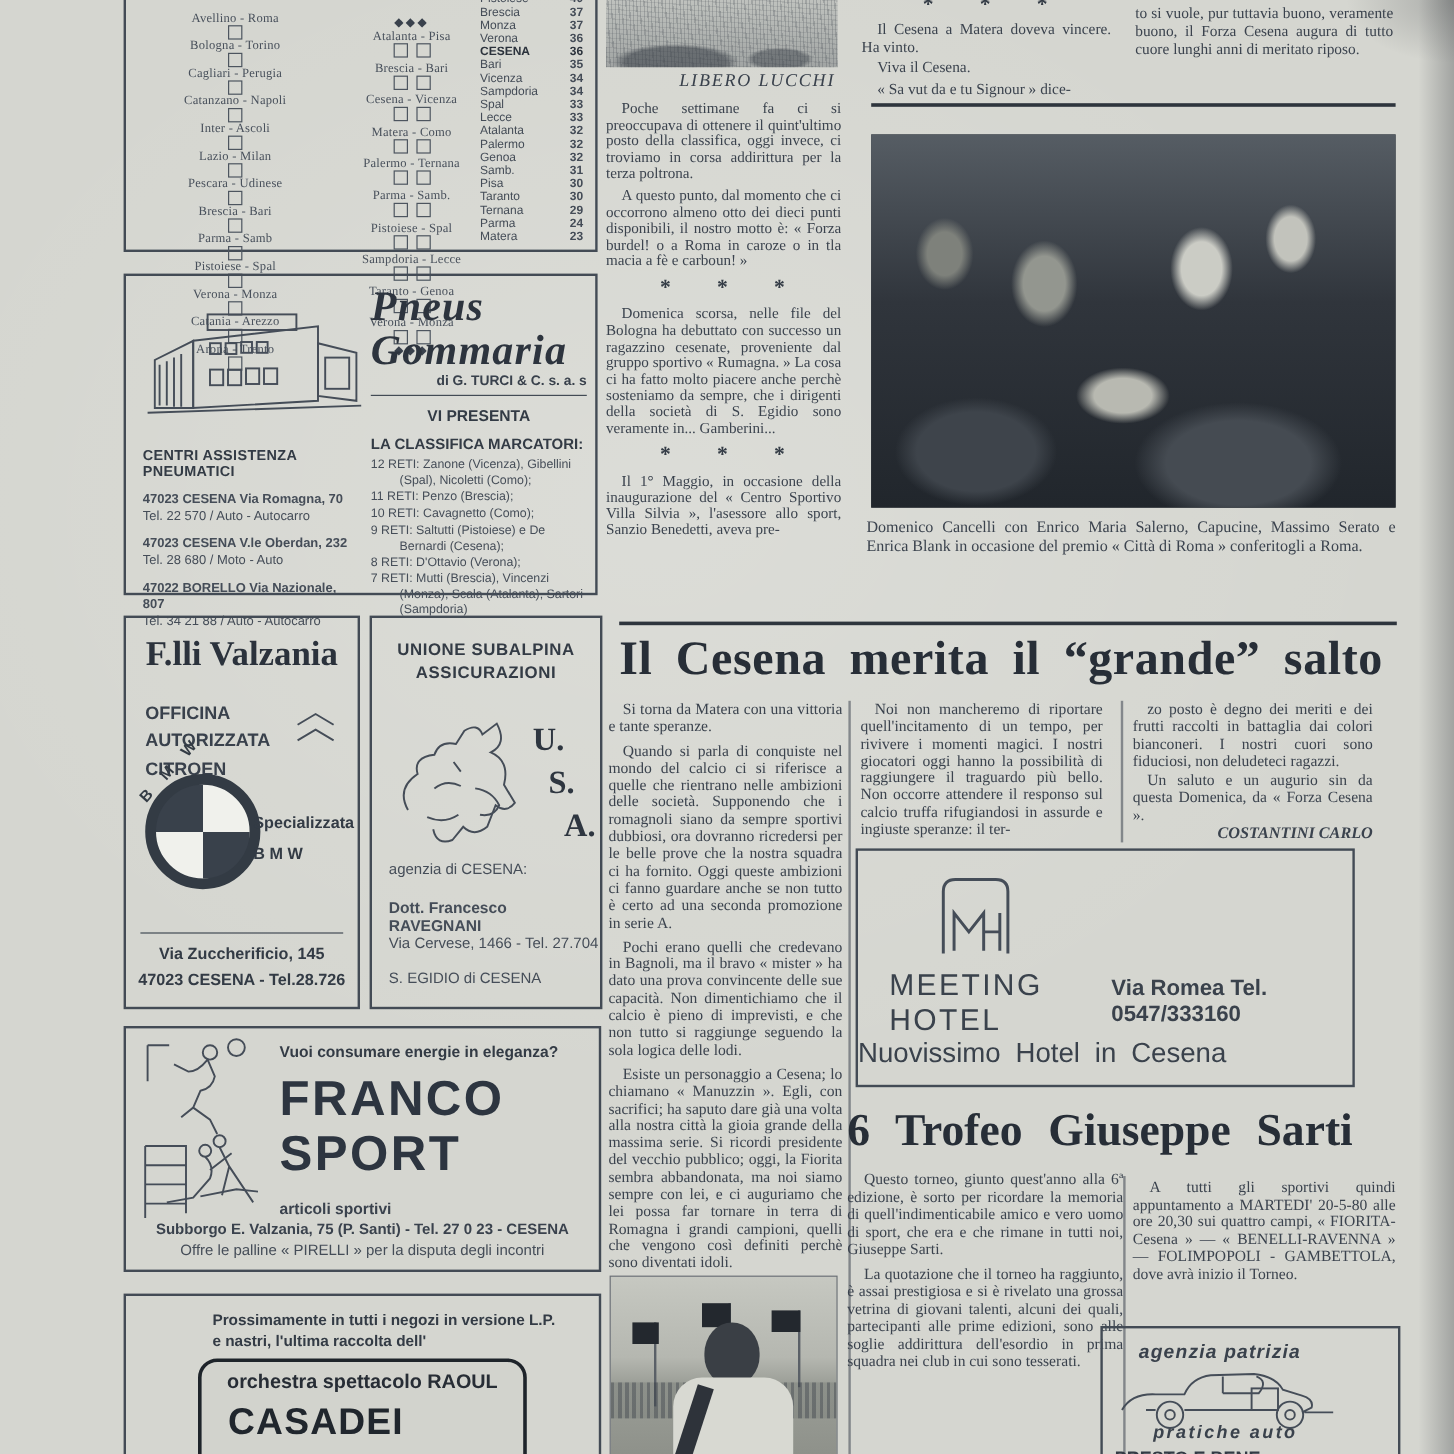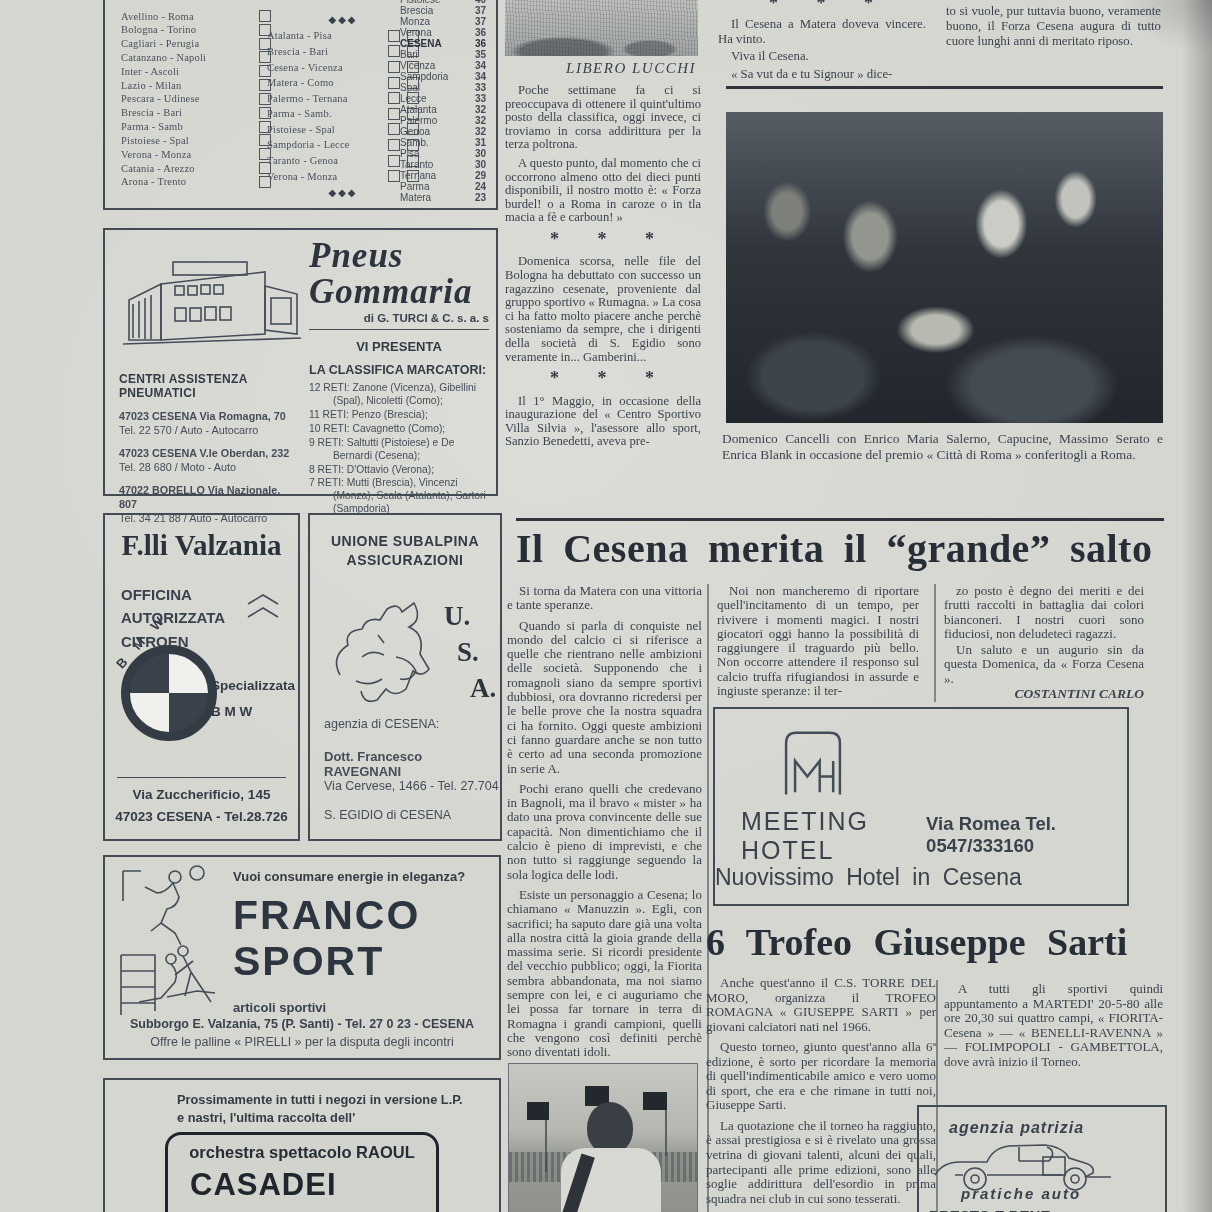--- a/index.html
+++ b/index.html
@@ -11,21 +11,21 @@
     background:linear-gradient(90deg,transparent,rgba(40,44,50,.30));pointer-events:none;}
   .page::before{content:"";position:absolute;right:0;top:0;width:140px;height:90px;
     background:radial-gradient(120px 70px at 100% 0%, rgba(40,44,50,.25), transparent 75%);pointer-events:none;z-index:5;}
   .abs{position:absolute;}
   .box{position:absolute;border:2px solid #434b55;}
   .jt{text-align:justify;}
 
   
   .fixtures{left:103px;top:-16px;width:391px;height:222px;}
   .fx-left{position:absolute;left:16px;top:24px;width:150px;height:178px;display:flex;flex-direction:column;justify-content:space-between;}
-  .fx-row{display:flex;justify-content:space-between;align-items:center;font-size:10.5px;letter-spacing:.2px;color:#49515c;}
+  .fx-row{display:flex;justify-content:space-between;align-items:center;font-size:10.5px;letter-spacing:.2px;color:#49515c;flex-direction:column;}
   .cb{width:10px;height:10px;border:1.5px solid #4d555f;flex:0 0 auto;}
   .fx-mid{position:absolute;left:162px;top:28px;width:152px;height:184px;display:flex;flex-direction:column;justify-content:space-between;}
   .fx-mid-list{display:flex;flex-direction:column;gap:3.6px;}
   .fx-mid .fx-row .cbs{display:flex;gap:7px;}
   .diamonds{text-align:center;font-size:10px;letter-spacing:2px;color:#39414c;}
   .fx-stand{position:absolute;left:295px;top:8px;width:86px;height:208px;display:flex;flex-direction:column;justify-content:space-between;}
   .st-row{display:flex;justify-content:space-between;font-size:10px;color:#444c57;font-family:"Liberation Sans",sans-serif;}
   .st-row span:last-child{font-weight:bold;}
   .fx-stand div.st-row:nth-of-type(5){font-weight:bold;color:#2b323c;}
 
@@ -561,21 +561,20 @@
     <div class="mh-row">
       <span class="mh-name">MEETING HOTEL</span>
       <span class="mh-addr">Via Romea Tel. 0547/333160</span>
     </div>
     <div class="mh-tag">Nuovissimo Hotel in Cesena</div>
   </section>
 
   <h2 class="abs trofeo-h" style="margin:0">6 Trofeo Giuseppe Sarti</h2>
   <div class="vrule" style="left:936px;top:980px;height:232px"></div>
   <div class="abs tfcol jt" style="left:706px;top:976px;width:230px">
-    <p>Anche quest'anno il C.S. TORRE DEL MORO, organizza il TROFEO ROMAGNA « GIUSEPPE SARTI » per giovani calciatori nati nel 1966.</p>
     <p>Questo torneo, giunto quest'anno alla 6ª edizione, è sorto per ricordare la memoria di quell'indimenticabile amico e vero uomo di sport, che era e che rimane in tutti noi, Giuseppe Sarti.</p>
     <p>La quotazione che il torneo ha raggiunto, è assai prestigiosa e si è rivelato una grossa vetrina di giovani talenti, alcuni dei quali, partecipanti alle prime edizioni, sono alle soglie addirittura dell'esordio in prima squadra nei club in cui sono tesserati.</p>
   </div>
   <div class="abs tfcol jt" style="left:944px;top:982px;width:219px">
     <p>A tutti gli sportivi quindi appuntamento a MARTEDI' 20-5-80 alle ore 20,30 sui quattro campi, « FIORITA-Cesena » — « BENELLI-RAVENNA » — FOLIMPOPOLI - GAMBETTOLA, dove avrà inizio il Torneo.</p>
   </div>
 
   <section class="box franco">
     <svg style="position:absolute;left:8px;top:6px" width="115" height="160" viewBox="0 0 115 160">
       <circle class="sk" cx="62" cy="14" r="6"></circle>

